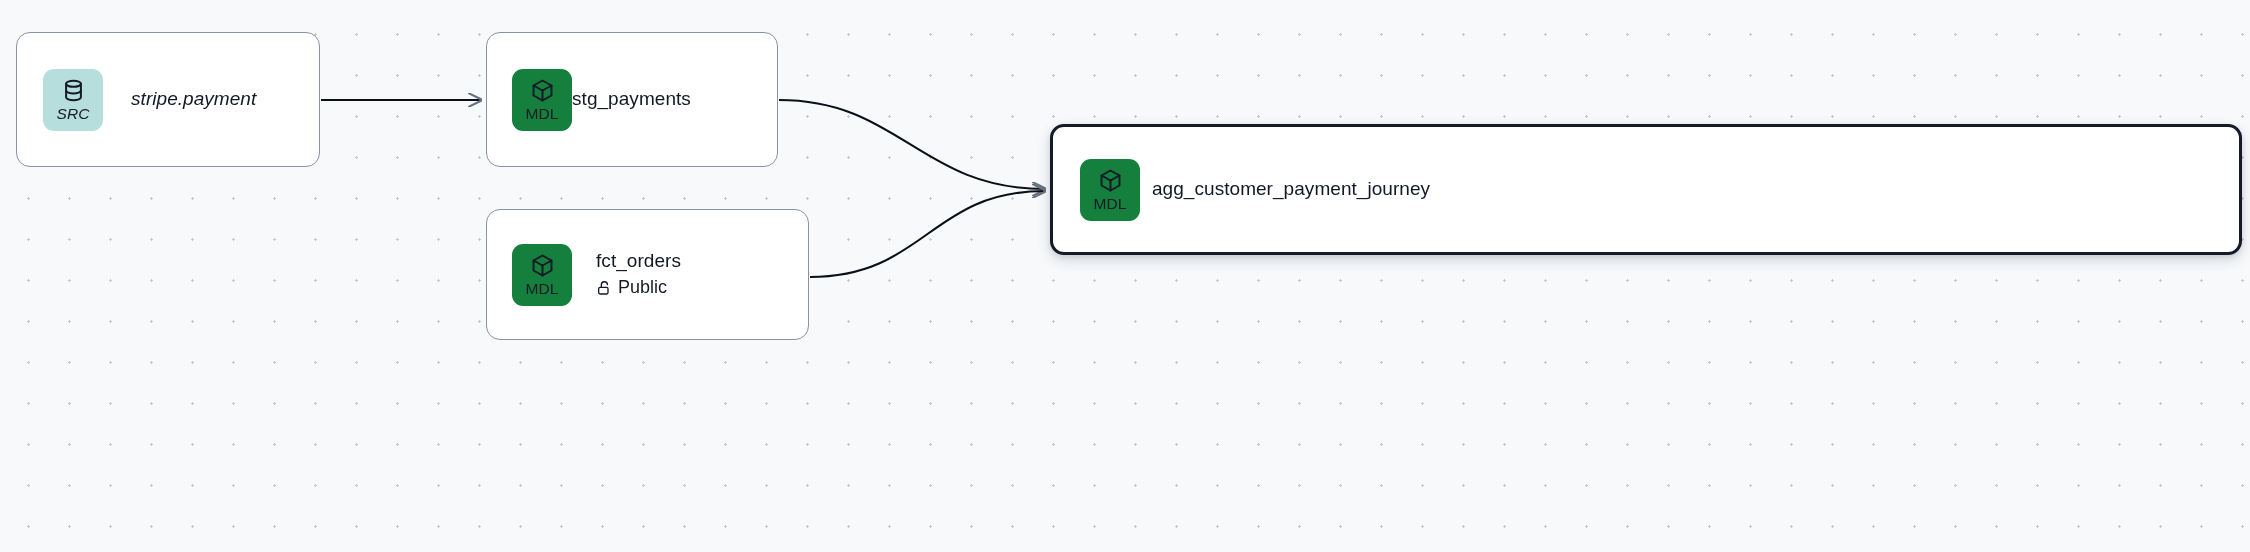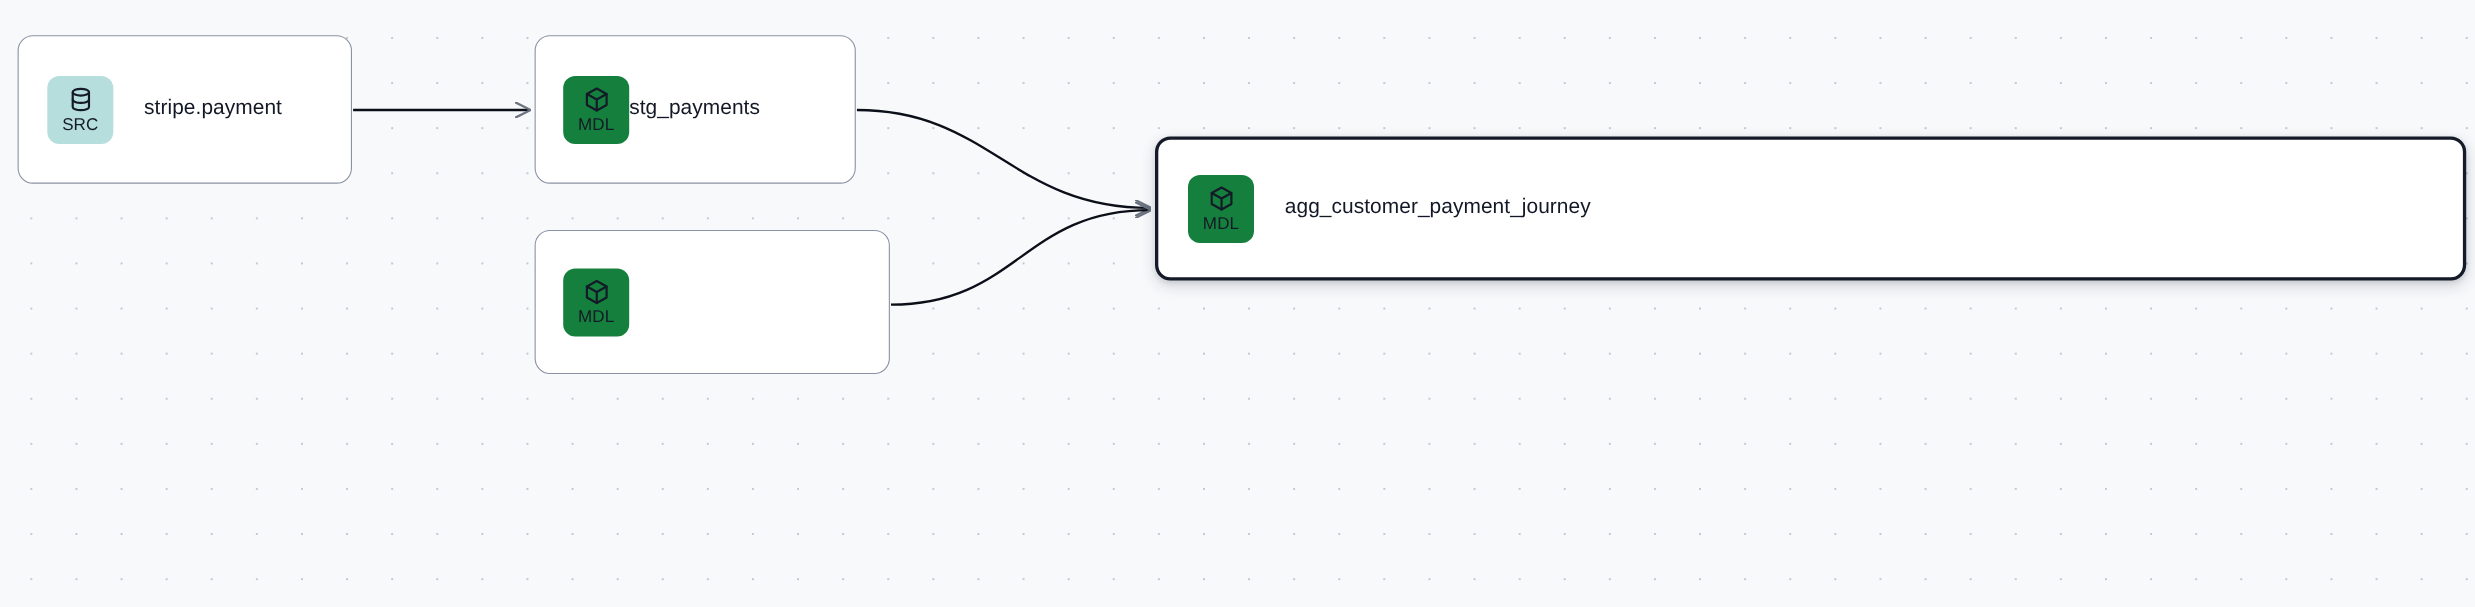--- a/index.html
+++ b/index.html
@@ -113,20 +113,21 @@
     width: 16px;
     height: 16px;
     flex: 0 0 auto;
   }
 
   
   #node-stripe-payment {
     left: 16px;  top: 32px;
     width: 304px; height: 135px;
     padding-left: 26px;
+    font-style: italic;
   }
   #node-stripe-payment .label-wrap { margin-left: 28px; }
 
   #node-stg-payments {
     left: 486px; top: 32px;
     width: 292px; height: 135px;
     padding-left: 25px;
   }
   #node-stg-payments .label-wrap { }
 
@@ -135,21 +136,21 @@
     width: 323px; height: 131px;
     padding-left: 25px;
   }
   #node-fct-orders .label-wrap { margin-left: 24px; }
 
   #node-agg-journey {
     left: 1050px; top: 124px;
     width: 1192px; height: 131px;
     padding-left: 27px;
   }
-  #node-agg-journey .label-wrap { margin-left: 28px; text-align: right; }
+  #node-agg-journey .label-wrap { margin-left: 12px; text-align: right; }
 </style>
 </head>
 <body>
 
 <div id="canvas">
 
   <svg id="edges" viewBox="0 0 2250 552" width="2250" height="552" xmlns="http://www.w3.org/2000/svg">
     <defs>
       <marker id="arrow" viewBox="0 0 10 10" refX="9" refY="5" markerWidth="7" markerHeight="7" orient="auto-start-reverse">
         <path d="M 0 0 L 10 5 L 0 10" fill="none" stroke="#6b7280" stroke-width="1.4"></path>
@@ -193,20 +194,30 @@
 
   <div class="node" id="node-fct-orders">
     <div class="badge mdl">
       <svg viewBox="0 0 24 24" fill="none" stroke="#141a27" stroke-width="1.9" stroke-linecap="round" stroke-linejoin="round">
         <path d="M12 2.4 L20.6 7.2 L20.6 16.8 L12 21.6 L3.4 16.8 L3.4 7.2 Z"></path>
         <path d="M3.4 7.2 L12 12 L20.6 7.2"></path>
         <path d="M12 12 L12 21.6"></path>
       </svg>
       <span class="badge-text">MDL</span>
     </div>
+    <div class="label-wrap">
+      <div class="node-title">fct_orders</div>
+      <div class="node-sub">
+        <svg viewBox="0 0 24 24" fill="none" stroke="#141a27" stroke-width="2" stroke-linecap="round" stroke-linejoin="round">
+          <rect x="4" y="11" width="14" height="10" rx="2.1"></rect>
+          <path d="M8 11 V7.4 a4.6 4.6 0 0 1 9.2 -0.4"></path>
+        </svg>
+        <span>Public</span>
+      </div>
+    </div>
   </div>
 
   <div class="node selected" id="node-agg-journey">
     <div class="badge mdl">
       <svg viewBox="0 0 24 24" fill="none" stroke="#141a27" stroke-width="1.9" stroke-linecap="round" stroke-linejoin="round">
         <path d="M12 2.4 L20.6 7.2 L20.6 16.8 L12 21.6 L3.4 16.8 L3.4 7.2 Z"></path>
         <path d="M3.4 7.2 L12 12 L20.6 7.2"></path>
         <path d="M12 12 L12 21.6"></path>
       </svg>
       <span class="badge-text">MDL</span>

